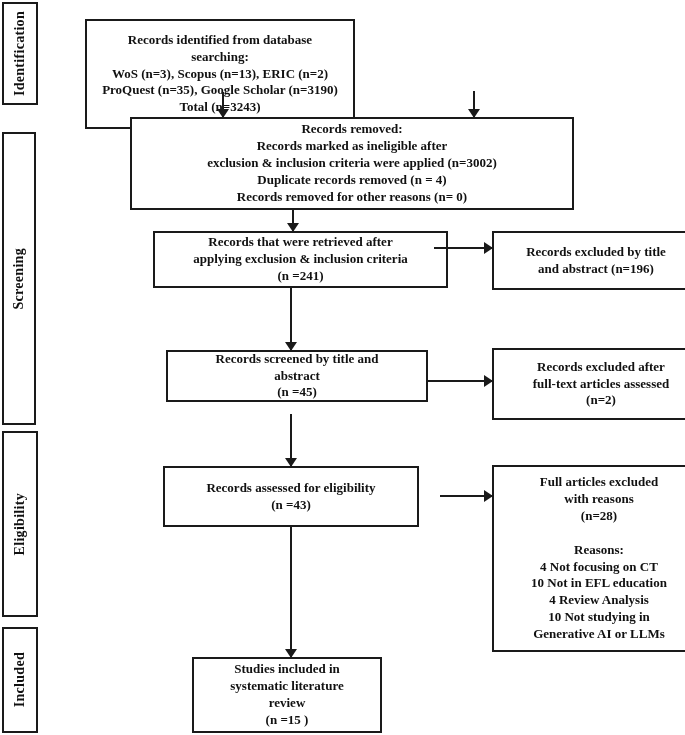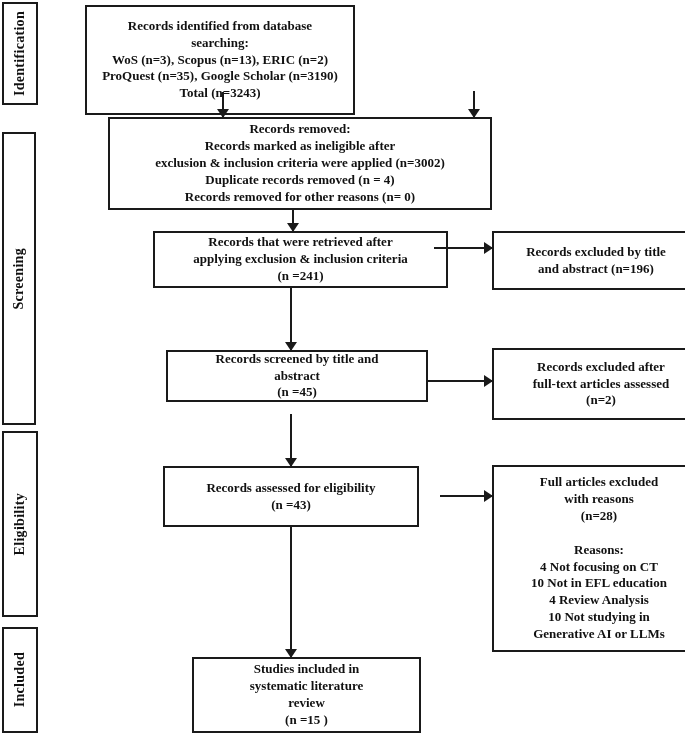--- a/index.html
+++ b/index.html
@@ -87,30 +87,30 @@
   <div class="stage" style="left:2px;top:132px;width:34px;height:293px">
     <span class="vt">Screening</span>
   </div>
   <div class="stage" style="left:2px;top:431px;width:36px;height:186px">
     <span class="vt">Eligibility</span>
   </div>
   <div class="stage" style="left:2px;top:627px;width:36px;height:106px">
     <span class="vt">Included</span>
   </div>
 
-  <div class="box" style="left:85px;top:5px;width:270px;height:110px">
+  <div class="box" style="left:85px;top:19px;width:270px;height:110px">
     <span class="bt">Records identified from database
 searching:
 WoS (n=3), Scopus (n=13), ERIC (n=2)
 ProQuest (n=35), Google Scholar (n=3190)
 Total (n=3243)</span>
   </div>
 
 
-  <div class="box" style="left:108px;top:117px;width:384px;height:93px">
+  <div class="box" style="left:130px;top:117px;width:444px;height:93px">
     <span class="bt">Records removed:
 Records marked as ineligible after
 exclusion &amp; inclusion criteria were applied (n=3002)
 Duplicate records removed (n = 4)
 Records removed for other reasons (n= 0)</span>
   </div>
 
   <div class="box" style="left:153px;top:231px;width:295px;height:57px">
     <span class="bt">Records that were retrieved after
 applying exclusion &amp; inclusion criteria
@@ -145,21 +145,21 @@
 (n=28)
 
 Reasons:
 4 Not focusing on CT
 10 Not in EFL education
 4 Review Analysis
 10 Not studying in
 Generative AI or LLMs</span>
   </div>
 
-  <div class="box" style="left:192px;top:657px;width:229px;height:76px">
+  <div class="box" style="left:192px;top:657px;width:190px;height:76px">
     <span class="bt">Studies included in
 systematic literature
 review
 (n =15 )</span>
   </div>
 
   <div class="av" style="left:222px;top:92px;height:25px"></div>
   <div class="av" style="left:473px;top:91px;height:26px"></div>
   <div class="av" style="left:292px;top:210px;height:21px"></div>
   <div class="ah" style="left:434px;top:247px;width:58px"></div>

